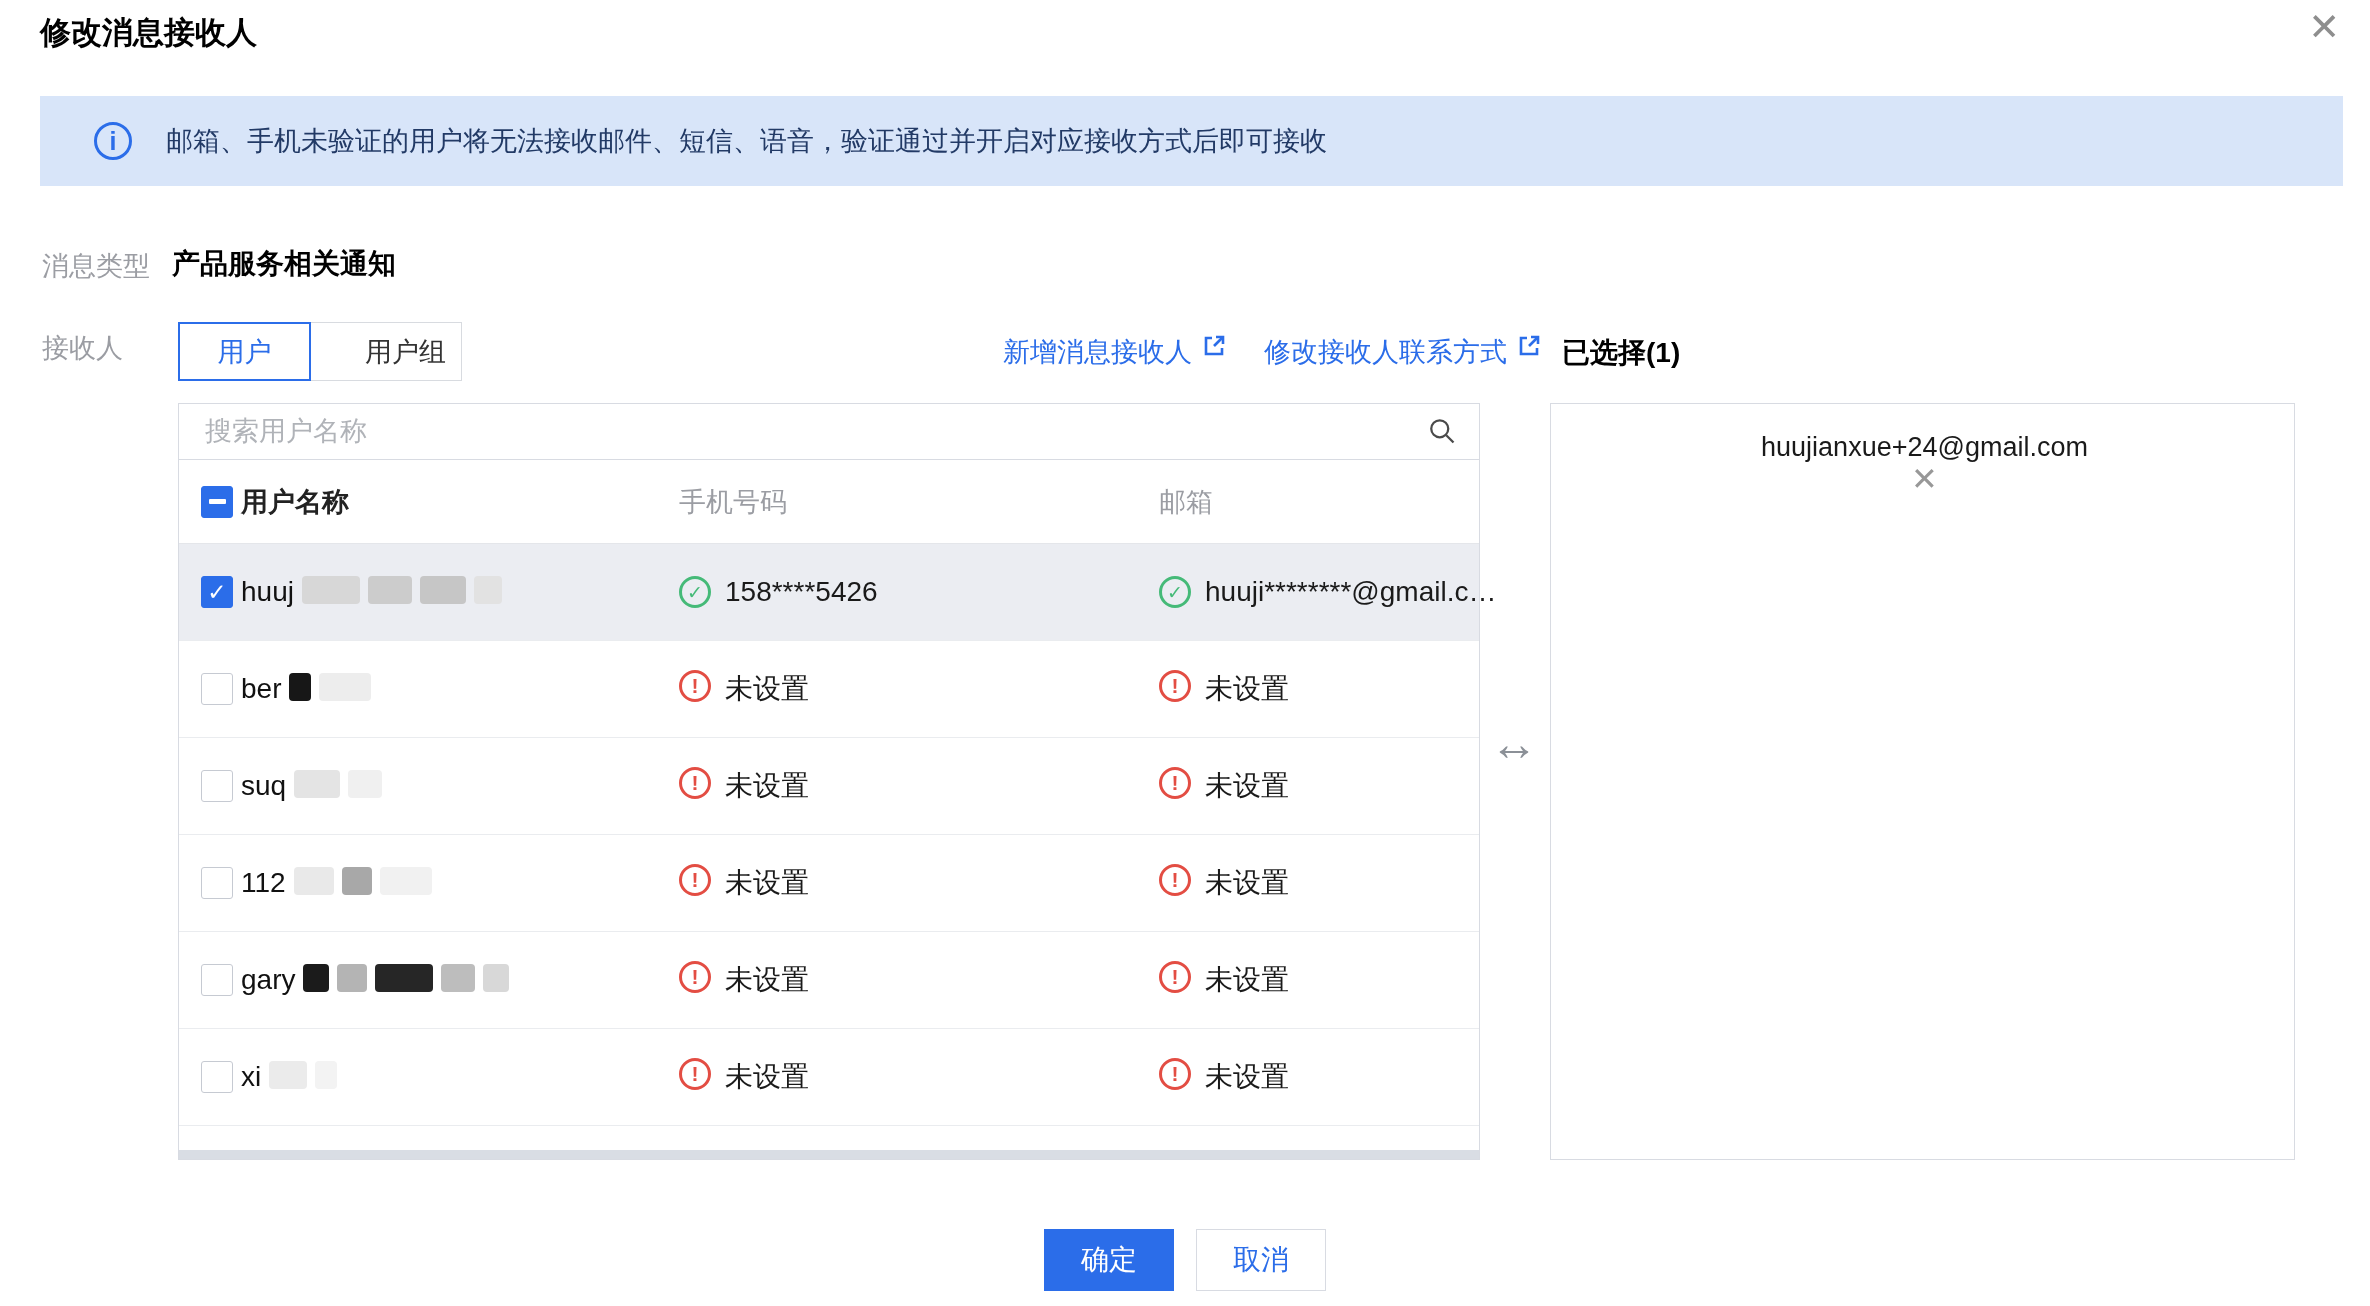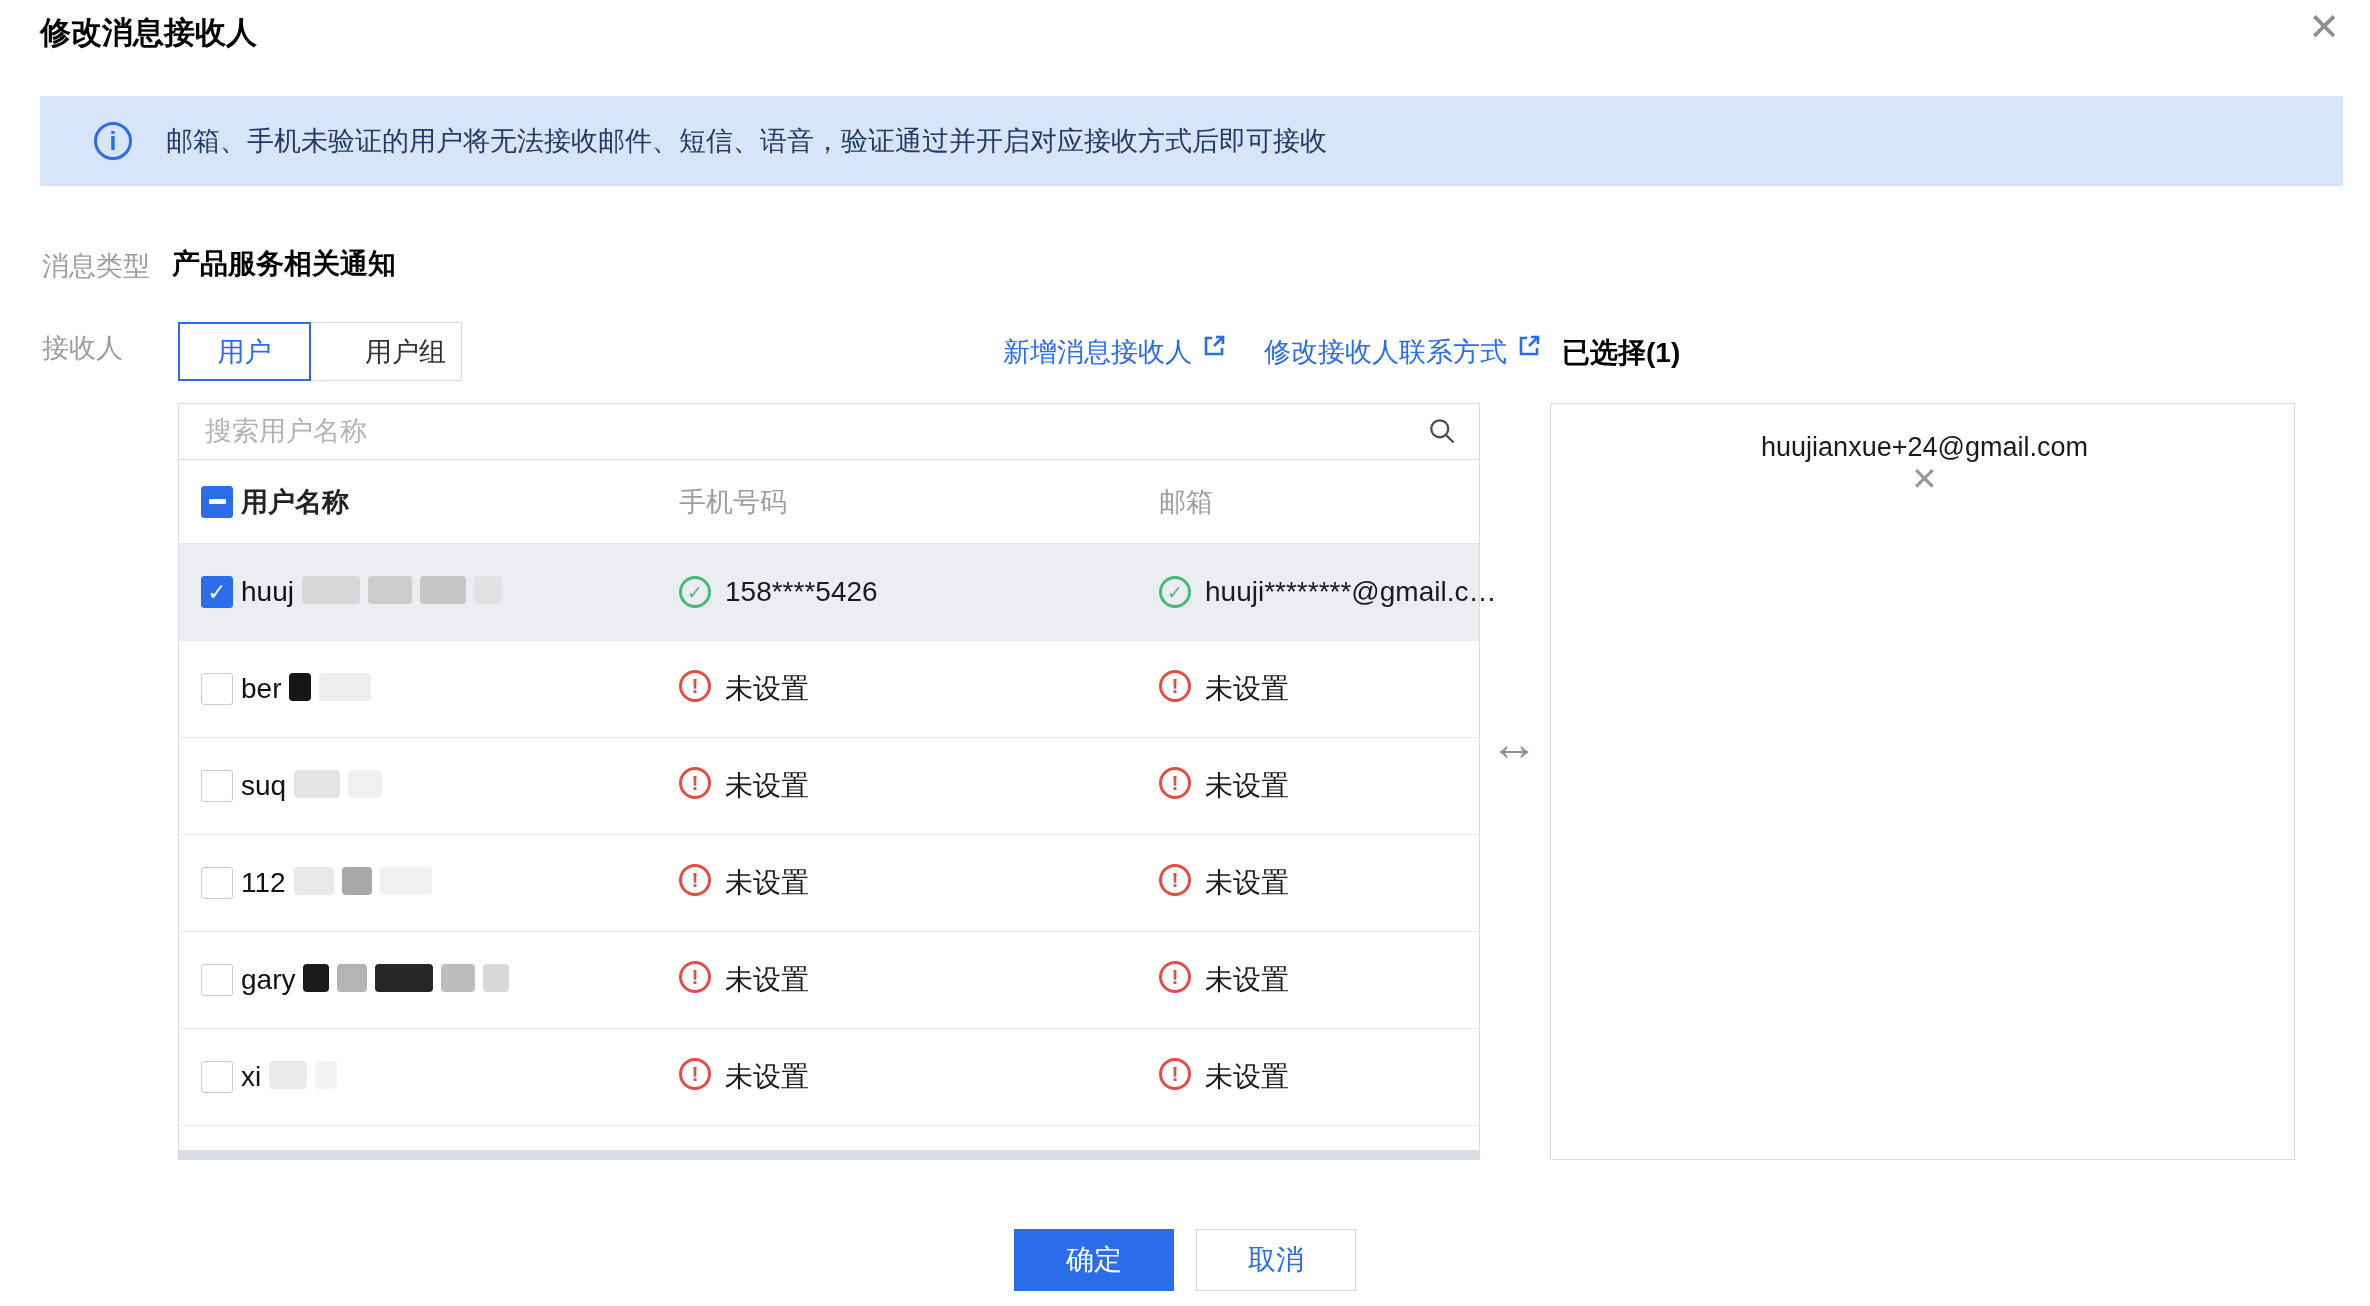--- a/index.html
+++ b/index.html
@@ -78,21 +78,21 @@
   .hscroll{position:absolute;left:0;right:0;bottom:0;height:9px;background:#d9dde4;cursor:pointer;}
 
   .transfer-arrow{position:absolute;left:1490px;top:716px;font-size:48px;color:#8b9097;font-weight:700;}
 
   .right-panel{position:absolute;left:1550px;top:403px;width:745px;height:757px;border:1px solid #d8dbe2;background:#fff;}
   .sel-item{display:flex;align-items:center;justify-content:space-between;margin:28px 32px 0 36px;flex-direction:column;}
   .sel-label{font-size:27px;color:#1a1a1a;}
   .sel-remove{color:#989898;font-size:32px;cursor:pointer;line-height:1;}
 
   .footer{position:absolute;left:0;top:1229px;width:100%;display:flex;justify-content:center;gap:22px;}
-  .btn{height:62px;width:160px;display:flex;align-items:center;justify-content:center;font-size:28px;cursor:pointer;}
+  .btn{height:62px;width:130px;display:flex;align-items:center;justify-content:center;font-size:28px;cursor:pointer;}
   .btn.primary{background:var(--accent);color:#fff;}
   .btn.secondary{background:#fff;border:1px solid #d8dbe2;color:var(--accent);}
 </style>
 </head>
 <body>
 
 <div class="dialog">
 
   <div class="dlg-title">修改消息接收人</div>
   <div class="dlg-close">✕</div>

